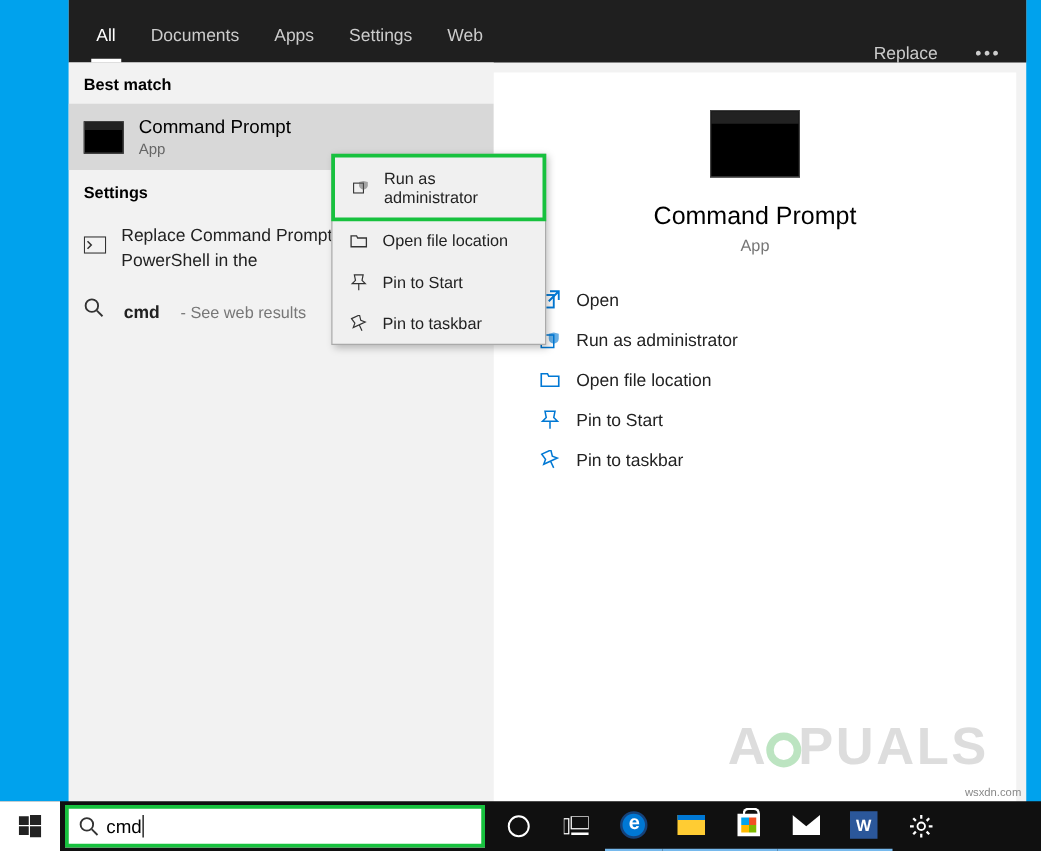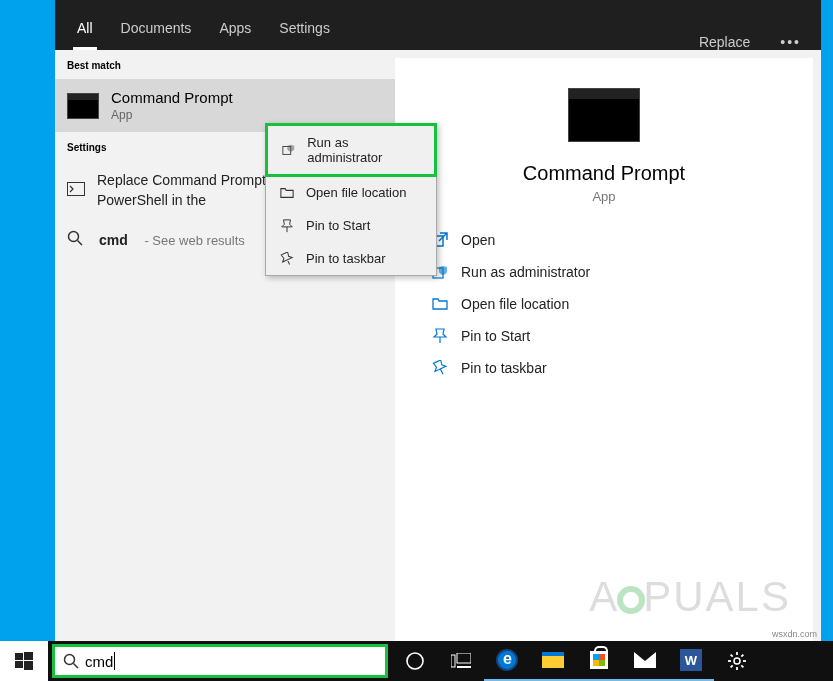--- a/index.html
+++ b/index.html
@@ -38,21 +38,21 @@
     .tab.more svg { margin-left: 4px; vertical-align: middle; }
     .tabs-spacer { flex: 1; }
     .feedback { font-size: 14px; color: #ccc; padding: 0 18px; cursor: pointer; }
     .more-icon { color: #ccc; padding: 0 12px; cursor: pointer; letter-spacing: 2px; font-size: 14px; }
     
     .body-split { flex: 1; display: flex; }
     .left-col { width: 340px; background: #f2f2f2; display: flex; flex-direction: column; }
     .right-col { flex: 1; background: #fff; margin: 8px 8px 8px 0; }
     
     .section-header {
-      font-size: 10px; font-weight: 600;
+      font-size: 13px; font-weight: 600;
       padding: 10px 12px 8px;
       color: #000;
     }
     
     .best-match-item {
       display: flex;
       align-items: center;
       padding: 10px 12px;
       background: #d8d8d8;
       cursor: pointer;
@@ -131,21 +131,21 @@
       padding: 8px 4px;
       font-size: 14px;
       color: #222;
       cursor: pointer;
     }
     .action-icon { width: 22px; margin-right: 10px; color: #0078d4; display: flex; justify-content: center; }
     
     .watermark {
       position: absolute;
       right: 30px; bottom: 40px;
-      font-size: 42px; font-weight: 400;
+      font-size: 42px; font-weight: 700;
       color: rgba(120,120,120,0.25);
       letter-spacing: 2px;
       font-family: Arial, sans-serif;
     }
     .watermark .ring {
       display: inline-block;
       width: 28px; height: 28px;
       border: 6px solid rgba(64,179,76,0.35);
       border-radius: 50%;
       vertical-align: middle;
@@ -202,20 +202,21 @@
   </style>
 </head>
 <body>
 
 <div class="search-panel">
   <div class="tabs-bar">
     <div class="tab active">All</div>
     <div class="tab">Documents</div>
     <div class="tab">Apps</div>
     <div class="tab">Settings</div>
+    <div class="tab">Web</div>
     <div class="tabs-spacer"></div>
     <div class="feedback">Replace</div>
     <div class="more-icon">•••</div>
   </div>
 
   <div class="body-split">
     <div class="left-col">
       <div class="section-header">Best match</div>
       <div class="best-match-item">
         <div class="cmd-thumb"></div>

